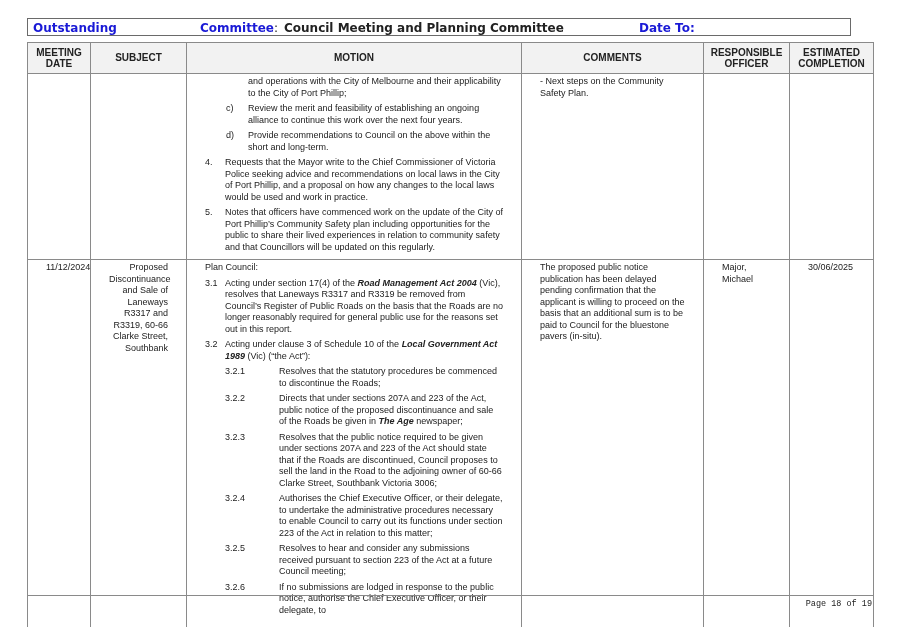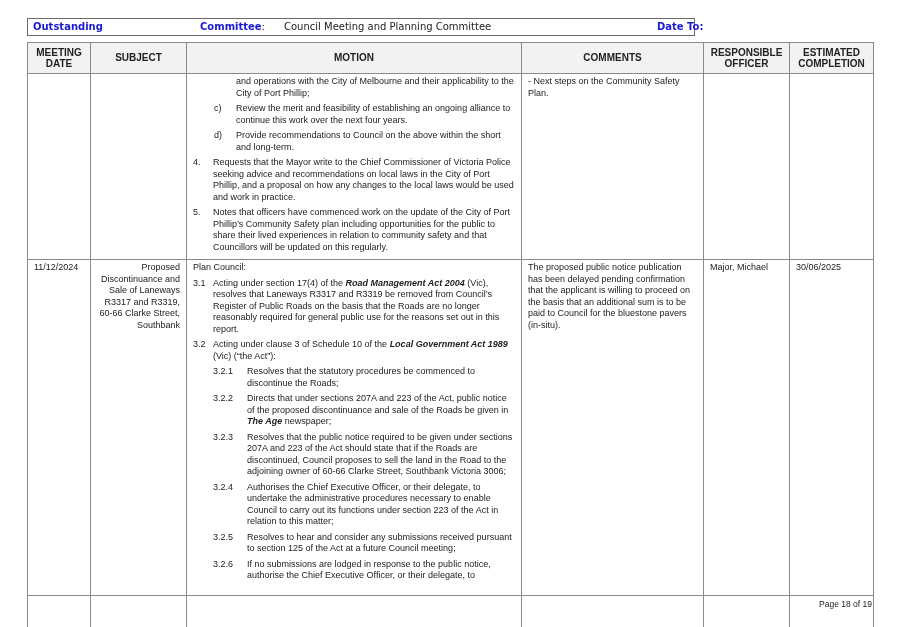--- a/index.html
+++ b/index.html
@@ -1,53 +1,53 @@
 <!DOCTYPE html>
 <html><head>
 <meta charset="utf-8">
 <style>
   html, body { margin: 0; padding: 0; background: #ffffff; }
   body { width: 898px; height: 627px; position: relative; overflow: hidden;
          font-family: "Liberation Sans", sans-serif; color: #222; }
 
-  .hdr-box { position: absolute; left: 27px; top: 18px; width: 668px; height: 18px;
+  .hdr-box { position: absolute; left: 27px; top: 18px; width: 824px; height: 18px;
              border: 1px solid #6a6a6a; box-sizing: border-box;
-             font-family: "DejaVu Sans", sans-serif; font-size: 10px; }
+             font-family: "DejaVu Sans", sans-serif; font-size: 12px; }
   .hdr-box span { position: absolute; top: 2px; white-space: nowrap; }
   .blue { color: #1a1ad6; font-weight: bold; }
   .hdr-outstanding { left: 5px; }
   .hdr-committee-label { left: 172px; }
-  .hdr-committee-value { left: 256px; color: #222; }
-  .hdr-dateto-label { left: 629px; }
+  .hdr-committee-value { left: 256px; color: #222; font-weight: bold; }
+  .hdr-dateto-label { left: 611px; }
   .hdr-dateto-value { left: 662px; color: #222; margin-top: 25px; }
 
   table.main { position: absolute; left: 27px; top: 42px; width: 846px;
                border-collapse: collapse; table-layout: fixed; font-size: 9px; }
   table.main th, table.main td { border: 1px solid #8a8a8a; vertical-align: top; }
   table.main th { background: #f2f2f2; font-weight: bold; font-size: 10px;
                   text-align: center; vertical-align: middle; height: 30px; padding: 0 2px;
                   line-height: 11.5px; color: #222; }
   col.c1 { width: 63px; } col.c2 { width: 96px; } col.c3 { width: 335px; }
   col.c4 { width: 182px; } col.c5 { width: 86px; } col.c6 { width: 84px; }
 
-  td { padding: 2px 6px; line-height: 11.5px; }
+  td { padding: 2px 18px; line-height: 11.5px; }
   td.center { text-align: right; }
   .motion-p { margin: 0 0 4px 0; }
   .item { display: flex; margin-bottom: 4px; }
   .item .num { flex: 0 0 20px; }
   .item .num2 { flex: 0 0 22px; }
   .item .num3 { flex: 0 0 34px; }
   .item .txt { flex: 1; }
   .indent-a { padding-left: 21px; }
-  .indent-b { padding-left: 20px; }
+  .indent-b { padding-left: 20px; gap: 20px; }
   .cont { padding-left: 43px; margin-bottom: 4px; }
   i { font-style: italic; font-weight: bold; }
 
   .footer-line { position: absolute; left: 27px; top: 595px; width: 846px; height: 1px; background: #8a8a8a; }
-  .page-num { position: absolute; right: 26px; top: 599px; font-family: Liberation Sans, sans-serif;
+  .page-num { position: absolute; right: 26px; top: 599px; font-family: Liberation Mono, monospace;
               font-size: 8.5px; color: #222; }
 </style>
 </head>
 <body>
 
 <div class="hdr-box">
   <span class="blue hdr-outstanding">Outstanding</span>
   <span class="hdr-committee-label"><span class="blue" style="position:static">Committee</span><span style="position:static">:</span></span>
   <span class="hdr-committee-value">Council Meeting and Planning Committee</span>
   <span class="blue hdr-dateto-label">Date To:</span>
@@ -124,21 +124,21 @@
         <div class="item indent-b">
           <span class="num3">3.2.3</span>
           <span class="txt">Resolves that the public notice required to be given under sections 207A and 223 of the Act should state that if the Roads are discontinued, Council proposes to sell the land in the Road to the adjoining owner of 60-66 Clarke Street, Southbank Victoria 3006;</span>
         </div>
         <div class="item indent-b">
           <span class="num3">3.2.4</span>
           <span class="txt">Authorises the Chief Executive Officer, or their delegate, to undertake the administrative procedures necessary to enable Council to carry out its functions under section 223 of the Act in relation to this matter;</span>
         </div>
         <div class="item indent-b">
           <span class="num3">3.2.5</span>
-          <span class="txt">Resolves to hear and consider any submissions received pursuant to section 125 of the Act at a future Council meeting;</span>
+          <span class="txt">Resolves to hear and consider any submissions received pursuant to section 223 of the Act at a future Council meeting;</span>
         </div>
         <div class="item indent-b" style="margin-bottom:0">
           <span class="num3">3.2.6</span>
           <span class="txt">If no submissions are lodged in response to the public notice, authorise the Chief Executive Officer, or their delegate, to</span>
         </div>
       </td>
       <td>The proposed public notice publication has been delayed pending confirmation that the applicant is willing to proceed on the basis that an additional sum is to be paid to Council for the bluestone pavers (in-situ).</td>
       <td>Major, Michael</td>
       <td>30/06/2025</td>
     </tr>

